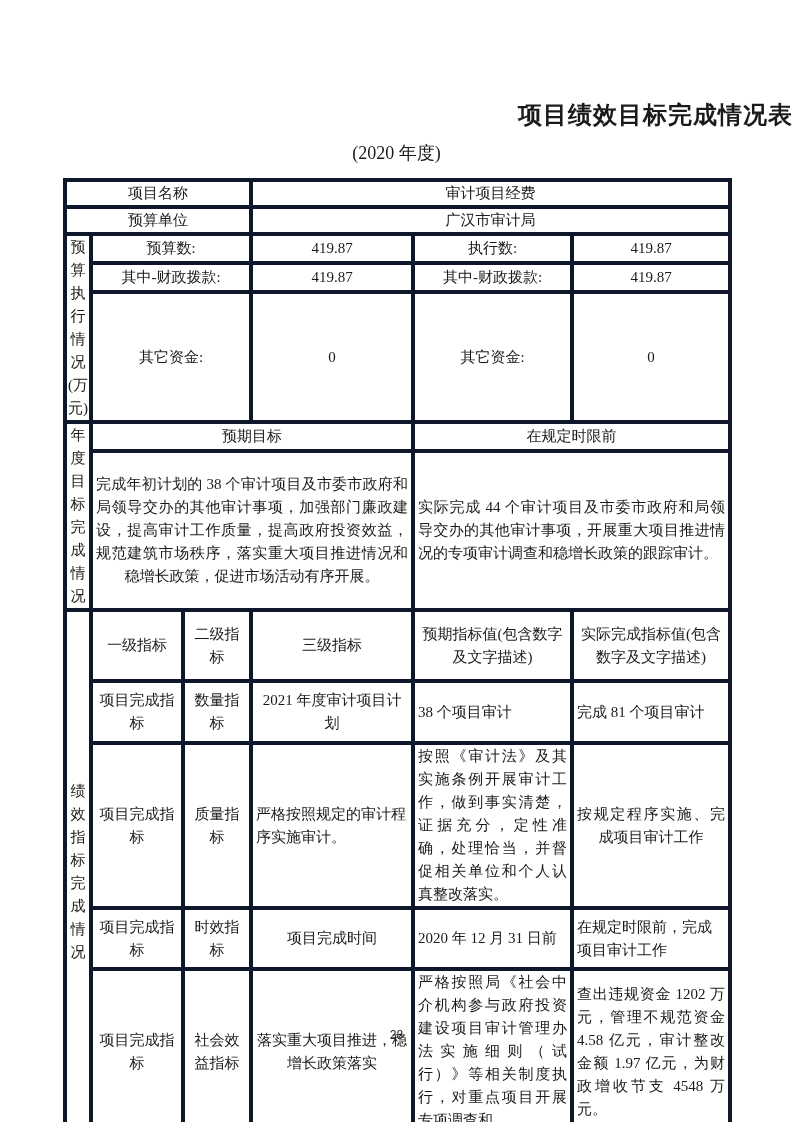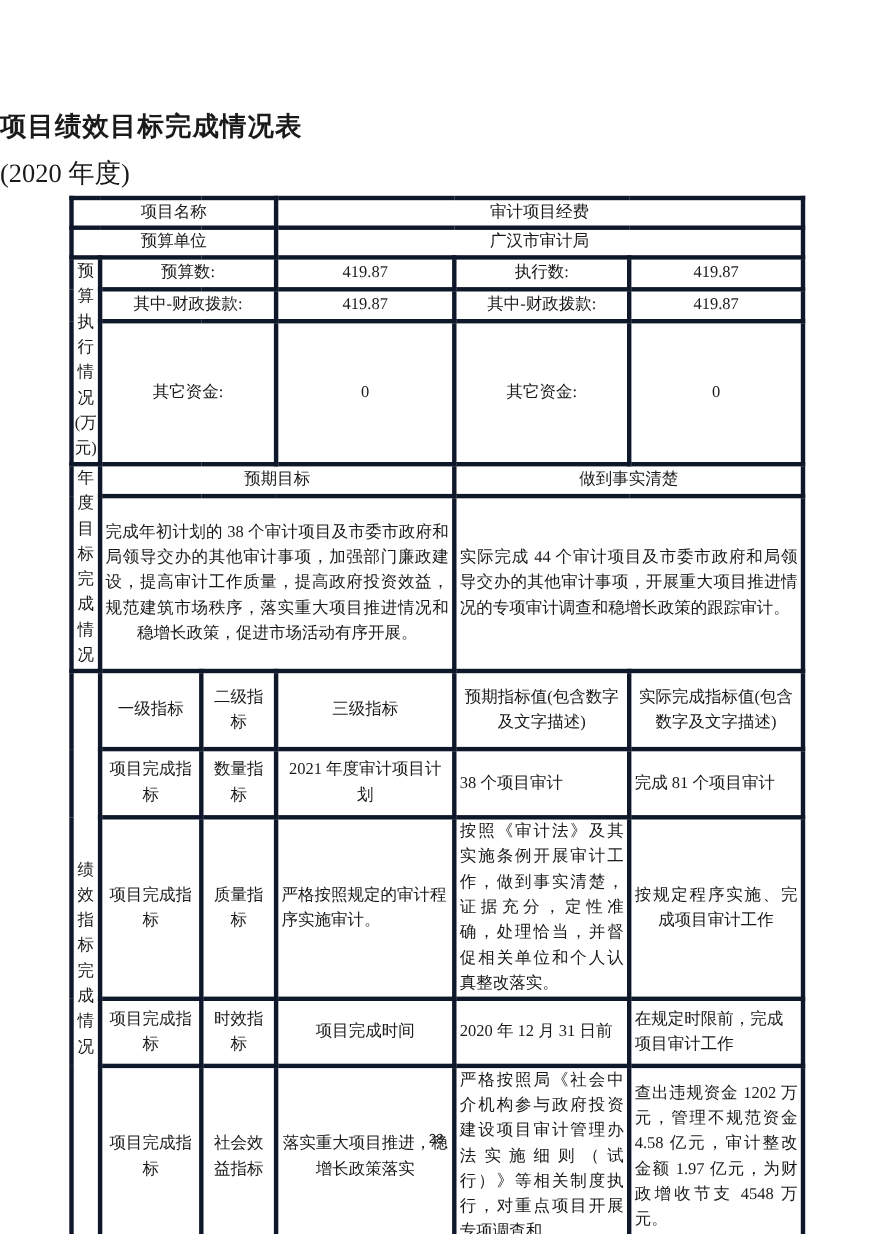--- a/index.html
+++ b/index.html
@@ -10,32 +10,33 @@
     background: #ffffff;
     font-family: "Liberation Serif", "DejaVu Serif", serif;
     color: #1a1a1a;
     overflow: hidden;
   }
   .doc-title {
     position: absolute;
     top: 99px;
     left: 0;
     width: 100%;
-    text-align: left;
+    text-align: right;
     font-size: 24px;
     font-weight: bold;
     letter-spacing: 1px;
     margin: 0;
   }
   .doc-subtitle {
     position: absolute;
     top: 141px;
     left: 0;
     width: 100%;
-    font-size: 24px;
+    text-align: center;
+    font-size: 18px;
     font-weight: normal;
     margin: 0;
   }
   table.main {
     position: absolute;
     left: 63px;
     top: 178px;
     width: 665px;
     border-collapse: collapse;
     table-layout: fixed;
@@ -130,21 +131,21 @@
     <tr style="height:22px">
       <td rowspan="2" class="vlabel">年
 度
 目
 标
 完
 成
 情
 况</td>
       <td colspan="3" class="tc">预期目标</td>
-      <td colspan="2" class="tc">做到事实清楚</td>
+      <td colspan="2" class="tc">在规定时限前</td>
     </tr>
     <tr style="height:148px">
       <td colspan="3" class="tjc goal-text">完成年初计划的 38 个审计项目及市委市政府和局领导交办的其他审计事项，加强部门廉政建设，提高审计工作质量，提高政府投资效益，规范建筑市场秩序，落实重大项目推进情况和稳增长政策，促进市场活动有序开展。</td>
       <td colspan="2" class="tj goal-text">实际完成 44 个审计项目及市委市政府和局领导交办的其他审计事项，开展重大项目推进情况的专项审计调查和稳增长政策的跟踪审计。</td>
     </tr>
 
     <tr style="height:71px">
       <td rowspan="5" class="vlabel">绩
 效
 指

